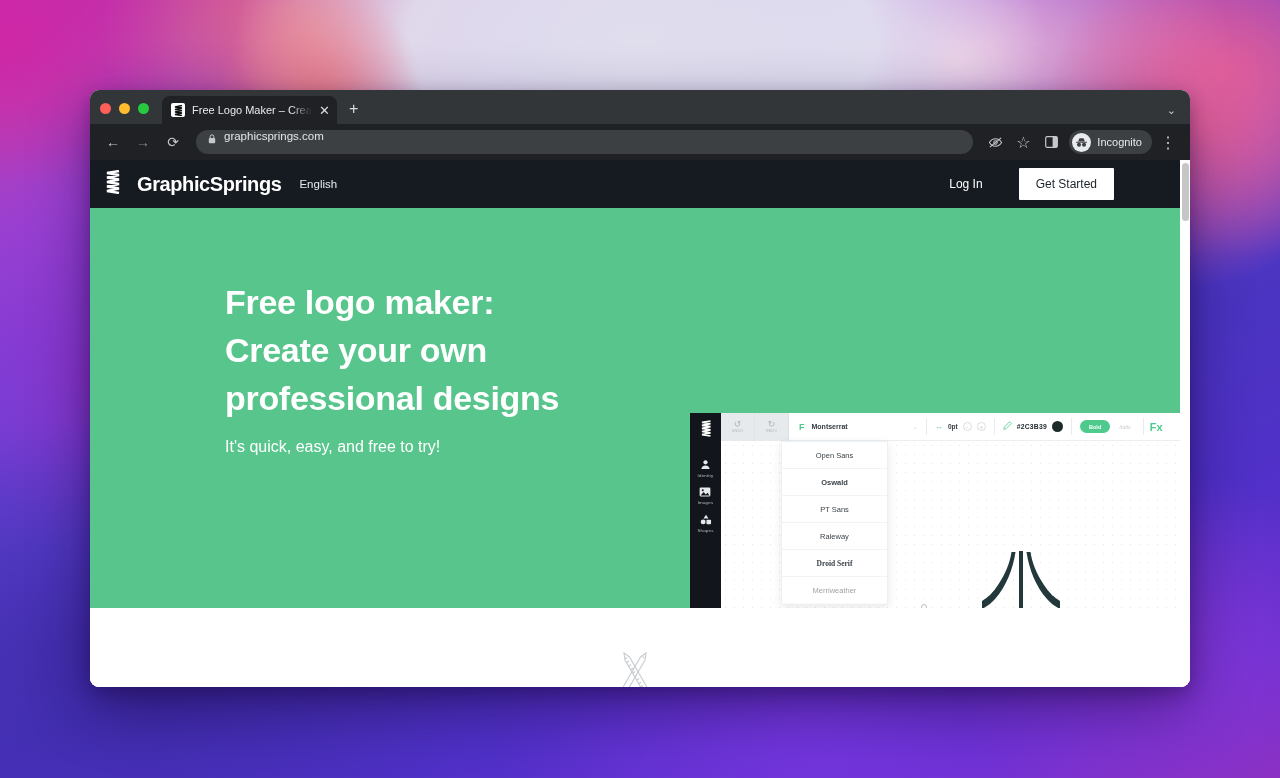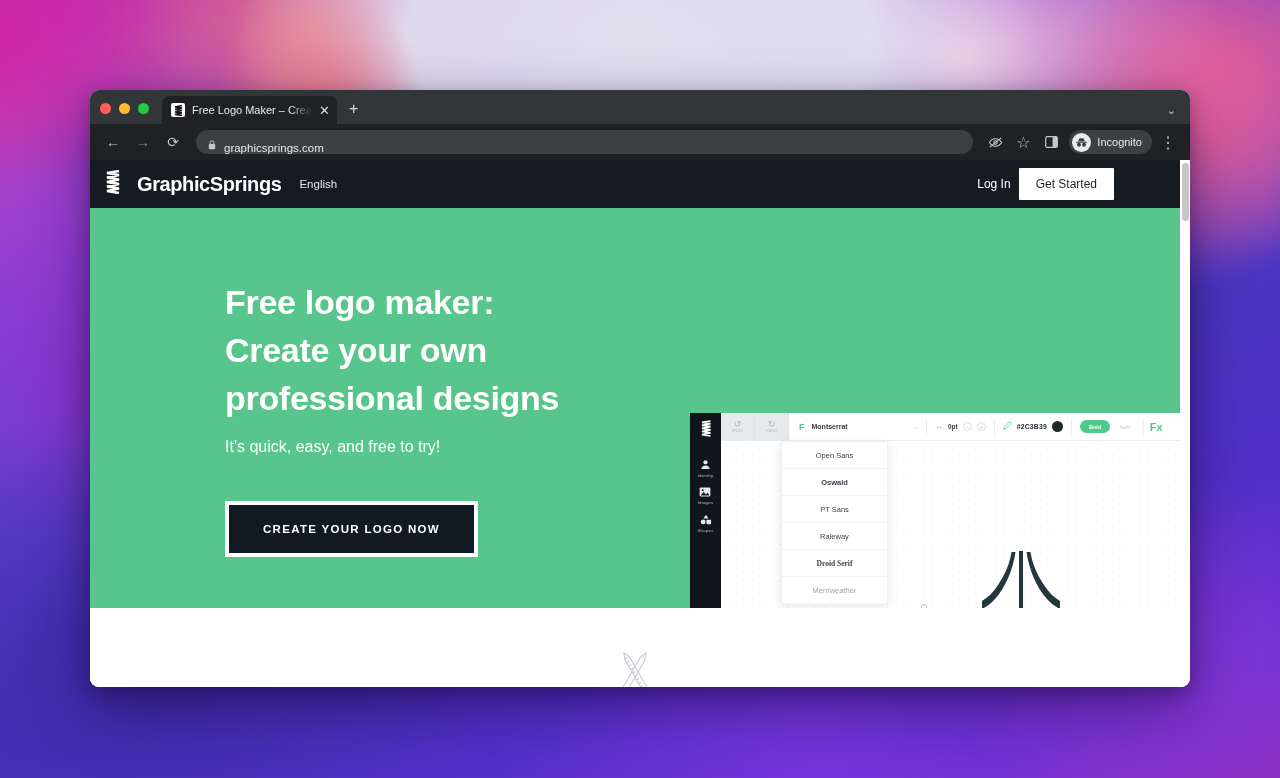--- a/index.html
+++ b/index.html
@@ -133,21 +133,21 @@
     display: flex; align-items: center; justify-content: center;
     color: #c5c8cc; font-size: 14px;
     border-radius: 50%; cursor: pointer;
   }
   .nav-btn.dim { color: #85888c; }
   .omnibox {
     flex: 1;
     height: 24px;
     background: #3c4043;
     border-radius: 13px;
-    display: flex; align-items: flex-end;
+    display: flex; align-items: flex-start;
     padding: 0 12px; gap: 8px;
     margin: 0 6px;
     cursor: text;
   }
   .omnibox .url { color: #e3e6e8; font-size: 11.5px; }
   .tb-icon {
     width: 24px; height: 24px;
     display: flex; align-items: center; justify-content: center;
     color: #c5c8cc; cursor: pointer; flex: 0 0 24px;
   }
@@ -177,21 +177,21 @@
   
   .site-header {
     height: 48px; background: #161b22;
     display: flex; align-items: center;
     padding: 0 0 0 14px;
   }
   .brand { display: flex; align-items: center; gap: 16px; }
   .brand-name { color: #fff; font-size: 20px; font-weight: 700; letter-spacing: -0.4px; }
   .lang { color: #e6e9ec; font-size: 11.5px; margin-left: 18px; cursor: pointer; }
   .header-right { margin-left: auto; display: flex; align-items: center; gap: 0; height: 100%; }
-  .login { color: #fff; font-size: 12px; margin-right: 8px; cursor: pointer; }
+  .login { color: #fff; font-size: 12px; margin-right: 36px; cursor: pointer; }
   .get-started {
     background: #fff; color: #1d2329;
     font-size: 12px; padding: 9px 17px;
     border: 0; cursor: pointer; border-radius: 1px;
     margin-right: 66px;
   }
 
   
   .hero {
     height: 400px; background: #58c68c;
@@ -415,21 +415,20 @@
         </div>
 
         <div class="hero">
           <div class="hero-copy">
             <h1>
               <div>Free logo maker:</div>
               <div>Create your own</div>
               <div>professional designs</div>
             </h1>
             <div class="sub">It's quick, easy, and free to try!</div>
-            <div class="cta">CREATE YOUR LOGO NOW</div>
           </div>
 
           <div class="mock">
             <div class="mock-side">
               <span class="mock-logo">
                 <svg width="12" height="17" viewBox="0 0 12 17" aria-hidden="true">
                   <path d="M10.5 1 L2 2.3 L10.5 3.6 L2 5.3 L10.5 6.7 L2 8.4 L10.5 9.8 L2 11.5 L10.5 12.9 L2 14.6 L10.5 16" stroke="#fff" stroke-width="1.7" fill="none"></path>
                 </svg>
               </span>
 

